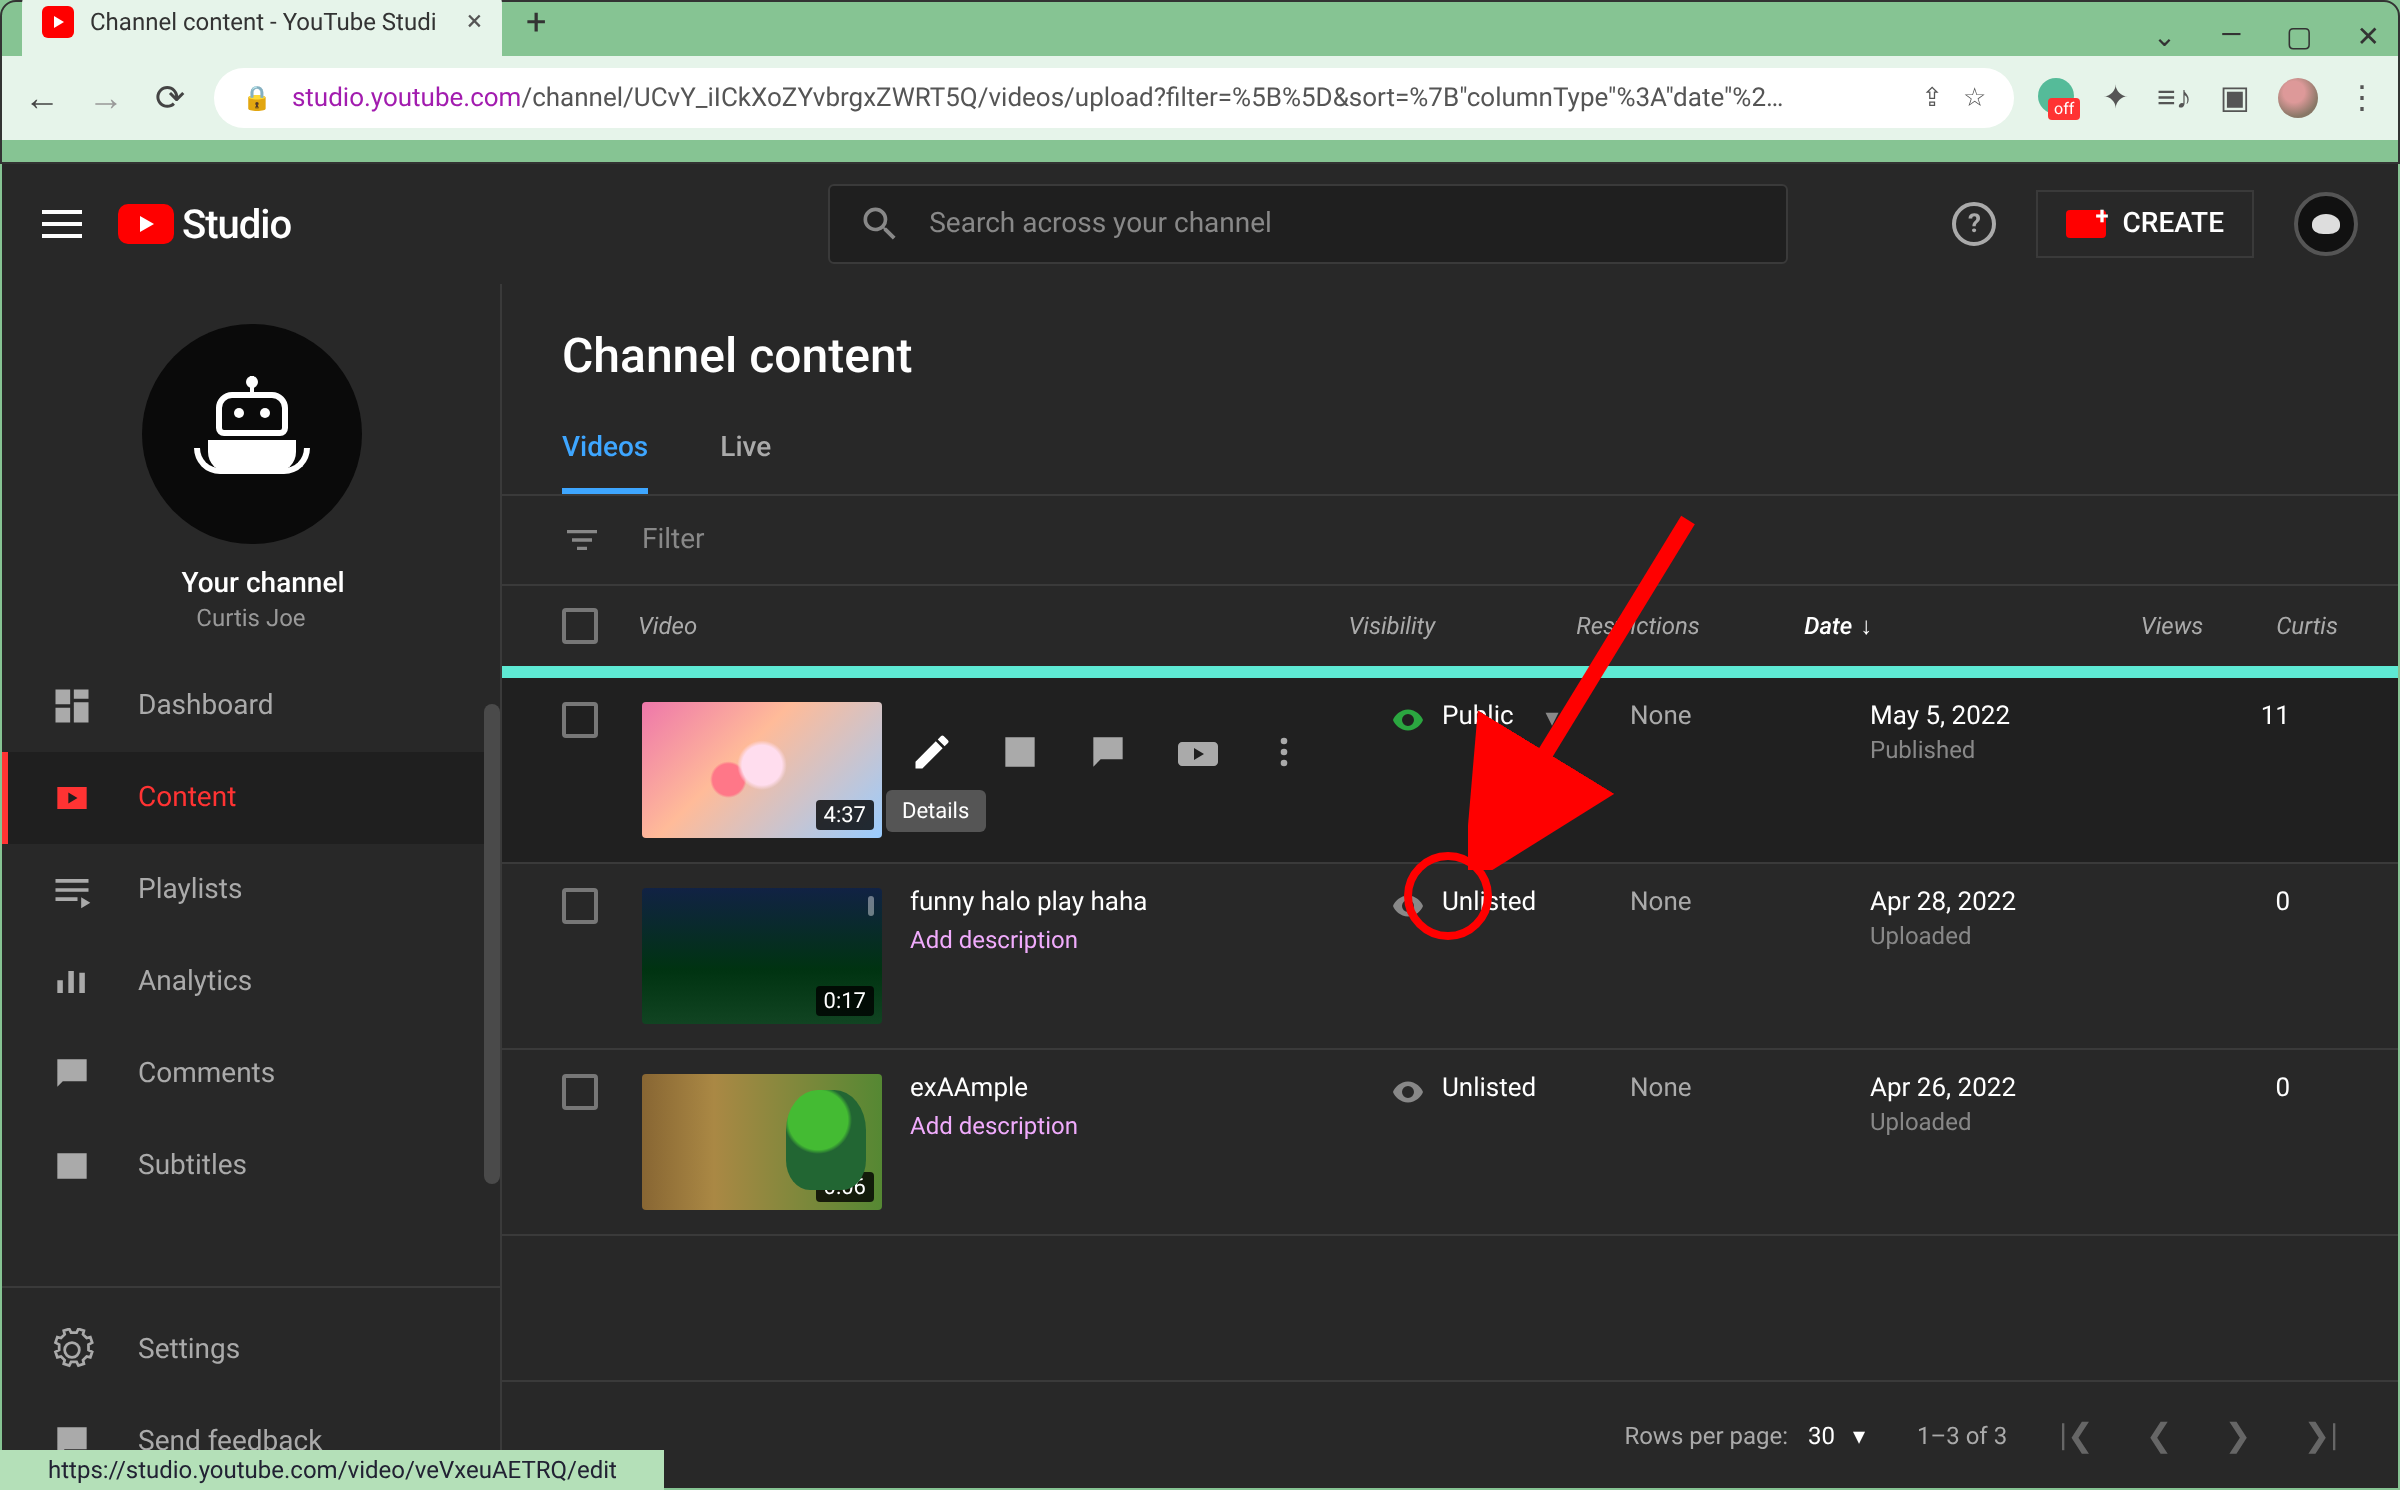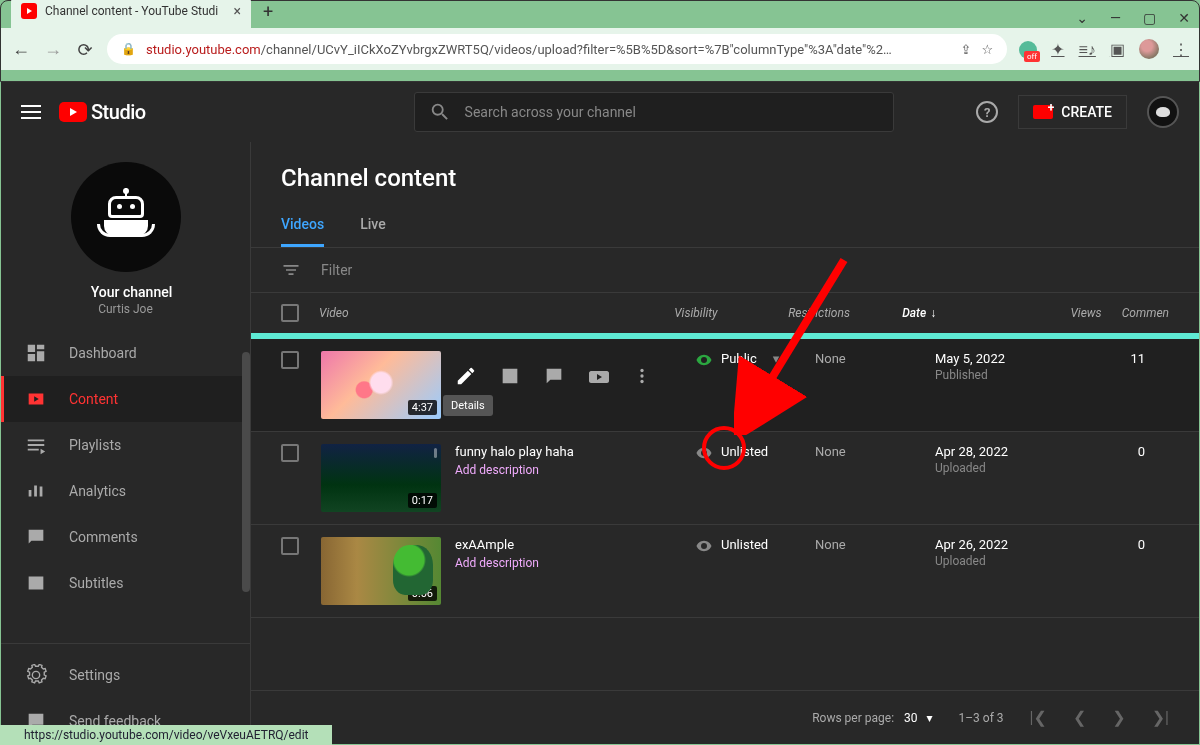--- a/index.html
+++ b/index.html
@@ -13,22 +13,22 @@
 .tab-favicon::after { content: ""; border-left: 5px solid white; border-top: 3px solid transparent; border-bottom: 3px solid transparent; margin-left: 1px; }
 .tab-close { margin-left: auto; color: #555; font-size: 14px; }
 .new-tab { color: #333; font-size: 18px; padding: 6px 12px; }
 .win-controls { position: absolute; right: 10px; top: 10px; display: flex; gap: 22px; color: #333; font-size: 14px; }
 .addr-bar { background: #e6f4ea; height: 42px; display: flex; align-items: center; padding: 0 10px; gap: 12px; }
 .nav-btn { color: #444; font-size: 18px; width: 20px; text-align: center; cursor: pointer; }
 .nav-btn.disabled { color: #999; }
 .url-box { flex: 1; background: #fff; border-radius: 20px; height: 30px; display: flex; align-items: center; padding: 0 14px; gap: 10px; font-size: 13px; color: #555; }
 .url-lock { color: #555; font-size: 12px; }
 .url-text { flex: 1; white-space: nowrap; overflow: hidden; }
-.url-dark { color: #b91c1c; }
-.addr-icons { display: flex; gap: 14px; align-items: flex-end; color: #555; font-size: 16px; text-decoration: underline; }
+.url-dark { color: #a21caf; }
+.addr-icons { display: flex; gap: 14px; align-items: flex-start; color: #555; font-size: 16px; }
 .ext-badge { background: #f33; color: white; font-size: 8px; padding: 1px 3px; border-radius: 2px; }
 .ext-wrap { position: relative; width: 18px; height: 18px; background: #5b9; border-radius: 50%; }
 .ext-wrap .ext-badge { position: absolute; bottom: -3px; right: -3px; }
 .avatar-sm { width: 20px; height: 20px; border-radius: 50%; background: radial-gradient(circle at 40% 35%, #d99 30%, #876 70%); }
 
 
 .app { position: absolute; top: 82px; left: 1px; right: 1px; bottom: 1px; background: #282828; display: flex; flex-direction: column; }
 .app-header { height: 60px; background: #282828; display: flex; align-items: center; padding: 0 20px; gap: 18px; }
 .hamburger { color: #aaa; cursor: pointer; }
 .hamburger div { width: 20px; height: 2px; background: #fff; margin: 4px 0; }
@@ -300,21 +300,21 @@
             <div class="checkbox"></div>
           </div>
         <div class="col-video">Video</div>
         <div class="col-vis">Visibility</div>
         <div class="col-rest">Restrictions</div>
         <div class="col-date">
             <span>Date</span>
             <span>↓</span>
           </div>
         <div class="col-views">Views</div>
-        <div class="col-comm">Commen</div>
+        <div class="col-comm">Curtis</div>
       </div>
 
       <div class="rows">
 
         <div class="row hovered">
           <div class="col-cb">
               <div class="checkbox"></div>
             </div>
           <div class="col-video video-cell">
             <div class="thumb-wrap thumb1">

